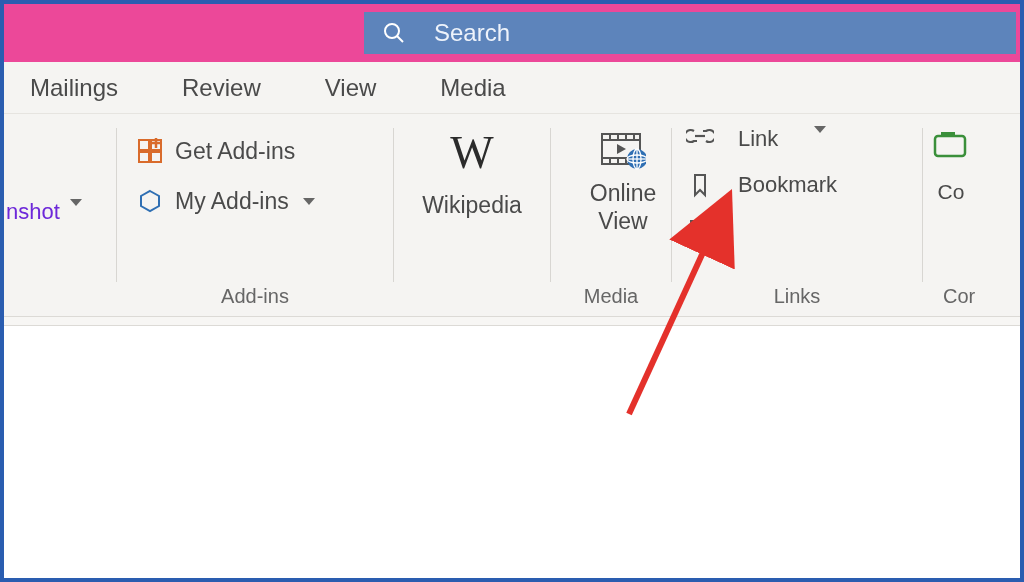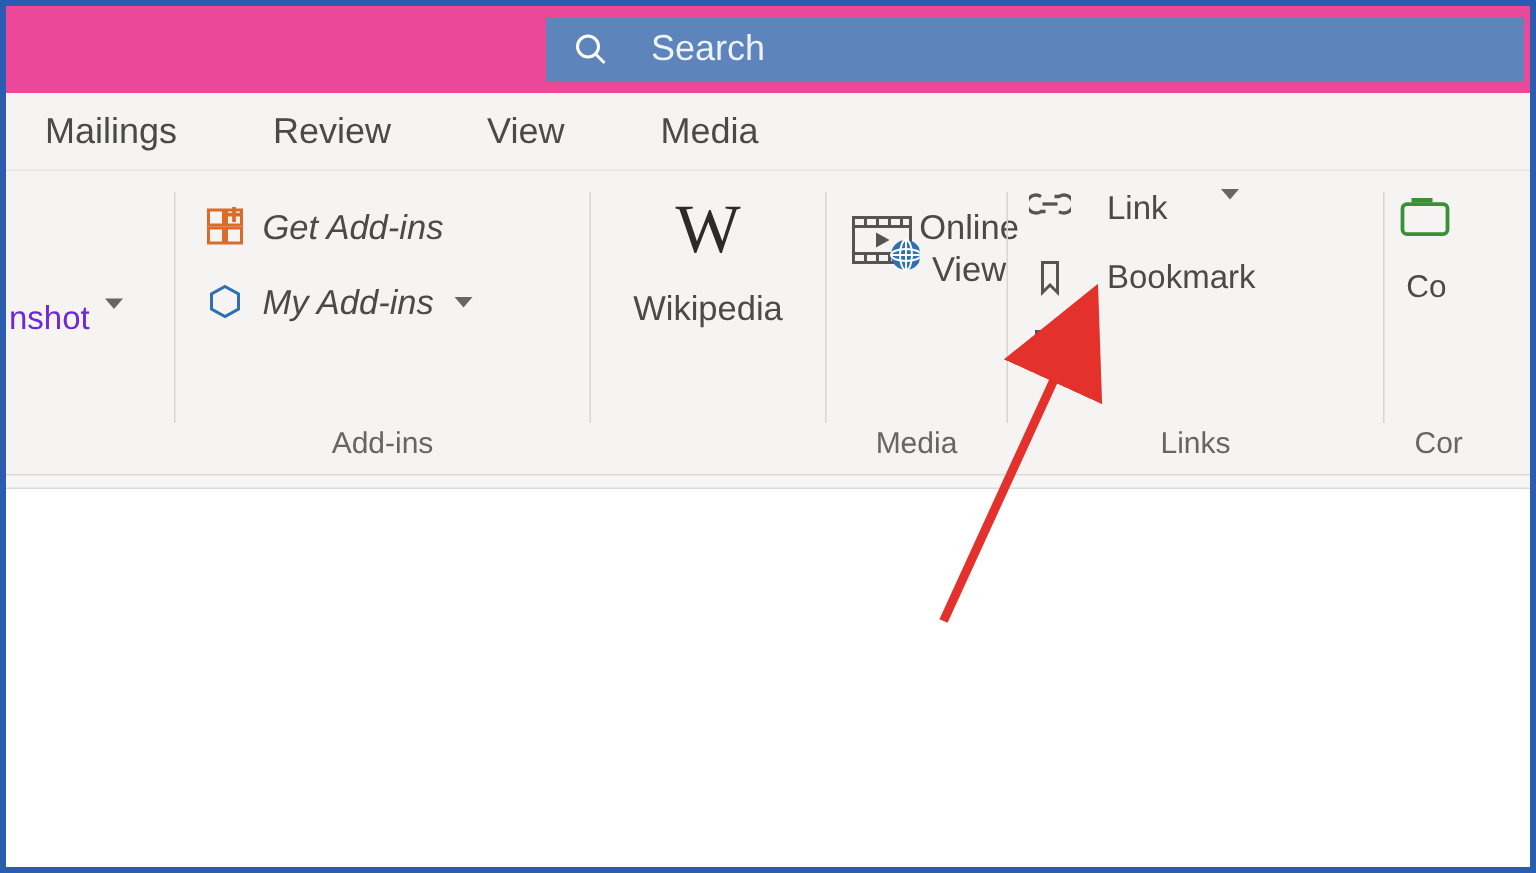--- a/index.html
+++ b/index.html
@@ -89,30 +89,30 @@
   }
   .chev {
     width: 0; height: 0;
     border-left: 6px solid transparent;
     border-right: 6px solid transparent;
     border-top: 7px solid #666;
     margin-left: 4px;
   }
   
   .g-addins { width: 276px; }
-  .addins-rows { display: flex; flex-direction: column; gap: 20px; padding: 12px 4px 0 10px; font-style: italic; }
+  .addins-rows { display: flex; flex-direction: column; gap: 20px; padding: 12px 4px 0 10px; }
   .row-btn { display: flex; align-items: center; gap: 10px; font-size: 23px; color: #4a4a4a; }
   
   .g-wiki { width: 156px; }
   .wiki-wrap { display: flex; flex-direction: column; align-items: center; padding-top: 6px; }
   .wiki-W { font-family: "Times New Roman", serif; font-size: 46px; font-weight: 500; color: #2b2b2b; line-height: 1; }
   .wiki-lbl { font-size: 23px; color: #4a4a4a; margin-top: 16px; }
   
   .g-media { width: 120px; }
-  .media-wrap { display: flex; flex-direction: row; align-items: center; padding-top: 6px; margin-left: 24px; }
+  .media-wrap { display: flex; flex-direction: column; align-items: center; padding-top: 6px; margin-left: 24px; }
   .media-lbl { font-size: 23px; line-height: 1.2; color: #4a4a4a; text-align: center; margin-top: 8px; }
   
   .g-links { width: 250px; }
   .links-rows { display: flex; flex-direction: column; gap: 6px; padding: 2px 0 0 6px; }
   .link-row { display: flex; align-items: flex-start; gap: 24px; font-size: 22px; color: #4a4a4a; height: 40px; }
   
   .g-comments { flex: 1; min-width: 50px; }
   .com-wrap { display: flex; flex-direction: column; align-items: center; padding-top: 6px; overflow: hidden; }
   .com-lbl { font-size: 21px; color: #4a4a4a; margin-top: 10px; white-space: nowrap; }
   .ruler {

